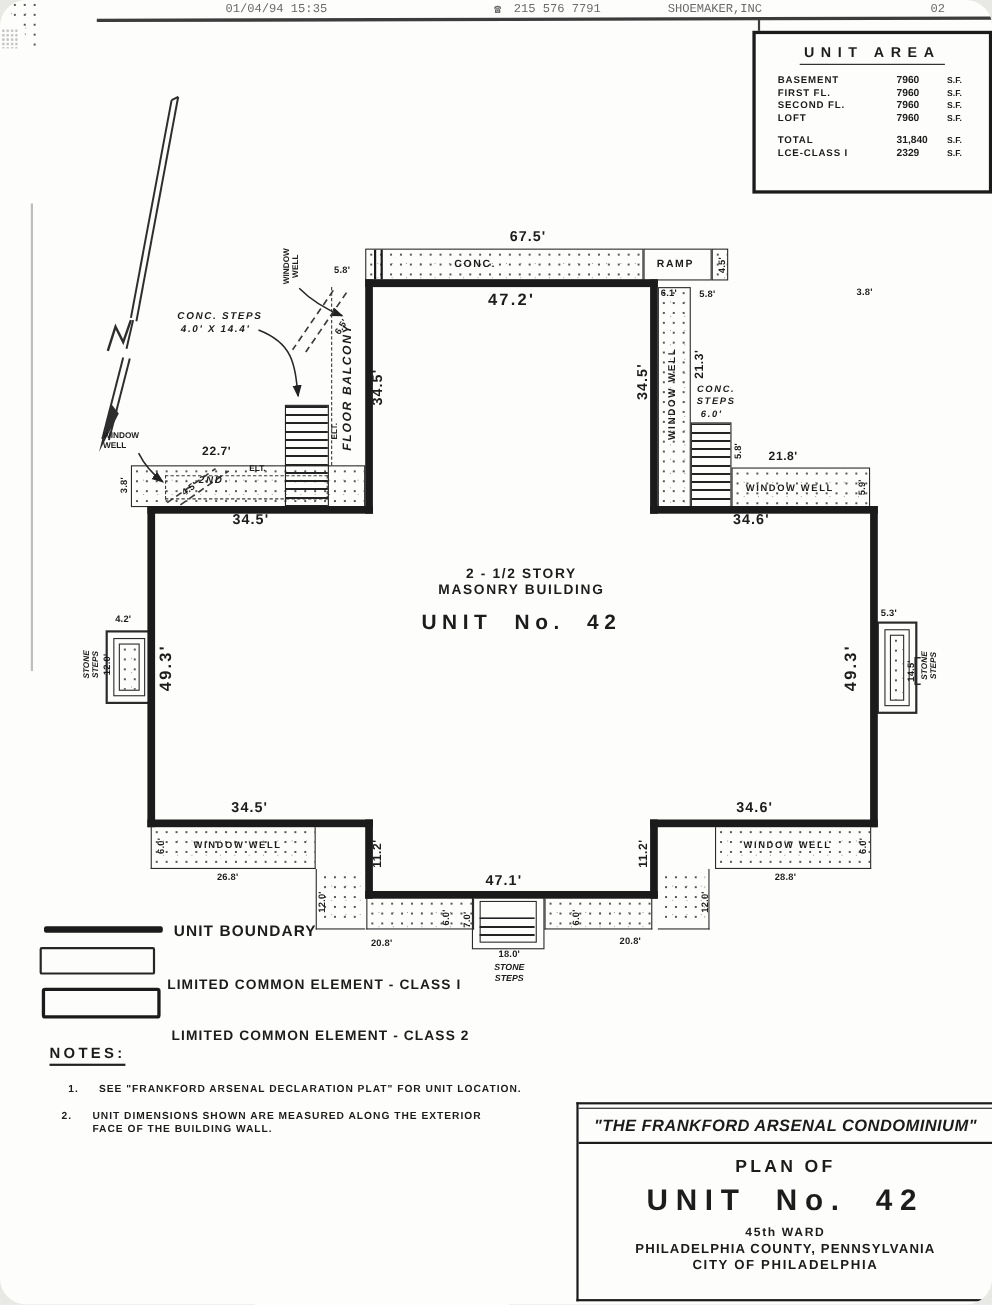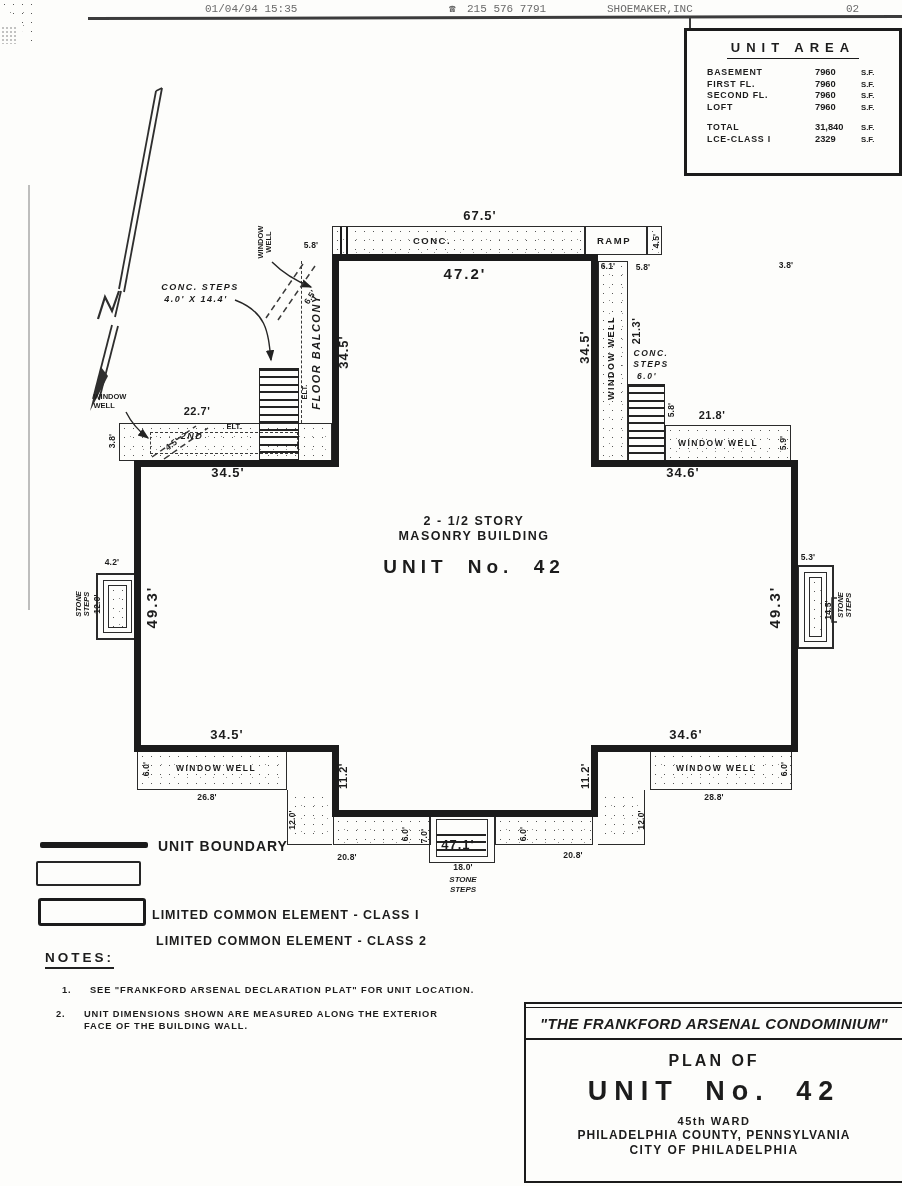--- a/index.html
+++ b/index.html
@@ -1,17 +1,17 @@
 <!DOCTYPE html>
 <html><head>
 <meta charset="utf-8">
 <style>
   html,body{margin:0;padding:0;background:#e8e8e4;}
   #page{position:relative;width:902px;height:1186px;background:#fdfdfb;overflow:hidden;
-        font-family:"Liberation Sans",sans-serif;color:#1c1c1c;}
+        font-family:"Liberation Sans",sans-serif;color:#1c1c1c;border-radius:24px;}
   
   .fax{position:absolute;font-family:"Liberation Mono",monospace;font-size:11px;color:#6a6a6a;white-space:nowrap;}
   .hline{position:absolute;background:#3c3c3c;}
   
   .wall{position:absolute;background:#1b1b1b;}
   .thin{position:absolute;border:1.5px solid #2b2b2b;box-sizing:border-box;}
   .stip{background-image:
         radial-gradient(circle,rgba(45,45,45,.8) .7px,transparent .9px),
         radial-gradient(circle,rgba(60,60,60,.55) .6px,transparent .8px);
         background-size:9px 9px,13px 13px;background-position:0 0,4px 6px;}
@@ -253,40 +253,40 @@
   </div>
 
   <span class="ctr dim f13" style="left:227px;top:734px">34.5'</span>
   <span class="ctr dim f13" style="left:686px;top:734px">34.6'</span>
   <span class="ctr dim sm rot" style="left:146px;top:769px">6.0'</span>
   <span class="ctr planlab" style="left:216px;top:768px;font-size:8.5px">WINDOW WELL</span>
   <span class="ctr dim sm" style="left:207px;top:797px">26.8'</span>
   <span class="ctr dim rot f11" style="left:343px;top:776px">11.2'</span>
   <span class="ctr dim sm rot" style="left:292px;top:820px">12.0'</span>
   <span class="ctr dim sm" style="left:347px;top:857px">20.8'</span>
-  <span class="ctr dim f13" style="left:458px;top:844px">47.1'</span>
+  <span class="ctr dim f13" style="left:458px;top:800px">47.1'</span>
   <span class="ctr dim sm rot" style="left:405px;top:834px">6.0'</span>
   <span class="ctr dim sm rot" style="left:424px;top:836px">7.0'</span>
   <span class="ctr dim sm rot" style="left:523px;top:834px">6.0'</span>
   <span class="ctr dim sm" style="left:463px;top:867px">18.0'</span>
   <div class="ctr" style="left:463px;top:885px;text-align:center;font-weight:bold;font-style:italic;font-size:8px;line-height:10px">
     <div>STONE</div>
     <div>STEPS</div>
   </div>
   <span class="ctr dim sm" style="left:573px;top:855px">20.8'</span>
   <span class="ctr dim rot f11" style="left:585px;top:776px">11.2'</span>
   <span class="ctr dim sm rot" style="left:641px;top:820px">12.0'</span>
   <span class="ctr planlab" style="left:716px;top:768px;font-size:8.5px">WINDOW WELL</span>
   <span class="ctr dim sm" style="left:714px;top:797px">28.8'</span>
   <span class="ctr dim sm rot" style="left:784px;top:769px">6.0'</span>
 
   <div class="legline"></div>
   <span class="lab legtxt" style="left:158px;top:838px;font-size:14px">UNIT BOUNDARY</span>
   <div class="legbox1"></div>
-  <span class="lab legtxt" style="left:152px;top:908px;font-size:12.5px">LIMITED COMMON ELEMENT - CLASS I</span>
+  <span class="lab legtxt" style="left:152px;top:888px;font-size:12.5px">LIMITED COMMON ELEMENT - CLASS I</span>
   <div class="legbox2"></div>
   <span class="lab legtxt" style="left:156px;top:934px;font-size:12.5px">LIMITED COMMON ELEMENT - CLASS 2</span>
 
   <span class="lab noteshead" style="left:45px;top:950px">NOTES:</span>
   <span class="lab notetxt" style="left:62px;top:985px">1.</span>
   <span class="lab notetxt" style="left:90px;top:985px">SEE "FRANKFORD ARSENAL DECLARATION PLAT" FOR UNIT LOCATION.</span>
   <span class="lab notetxt" style="left:56px;top:1009px">2.</span>
   <span class="lab notetxt" style="left:84px;top:1009px">UNIT DIMENSIONS SHOWN ARE MEASURED ALONG THE EXTERIOR</span>
   <span class="lab notetxt" style="left:84px;top:1021px">FACE OF THE BUILDING WALL.</span>
 

